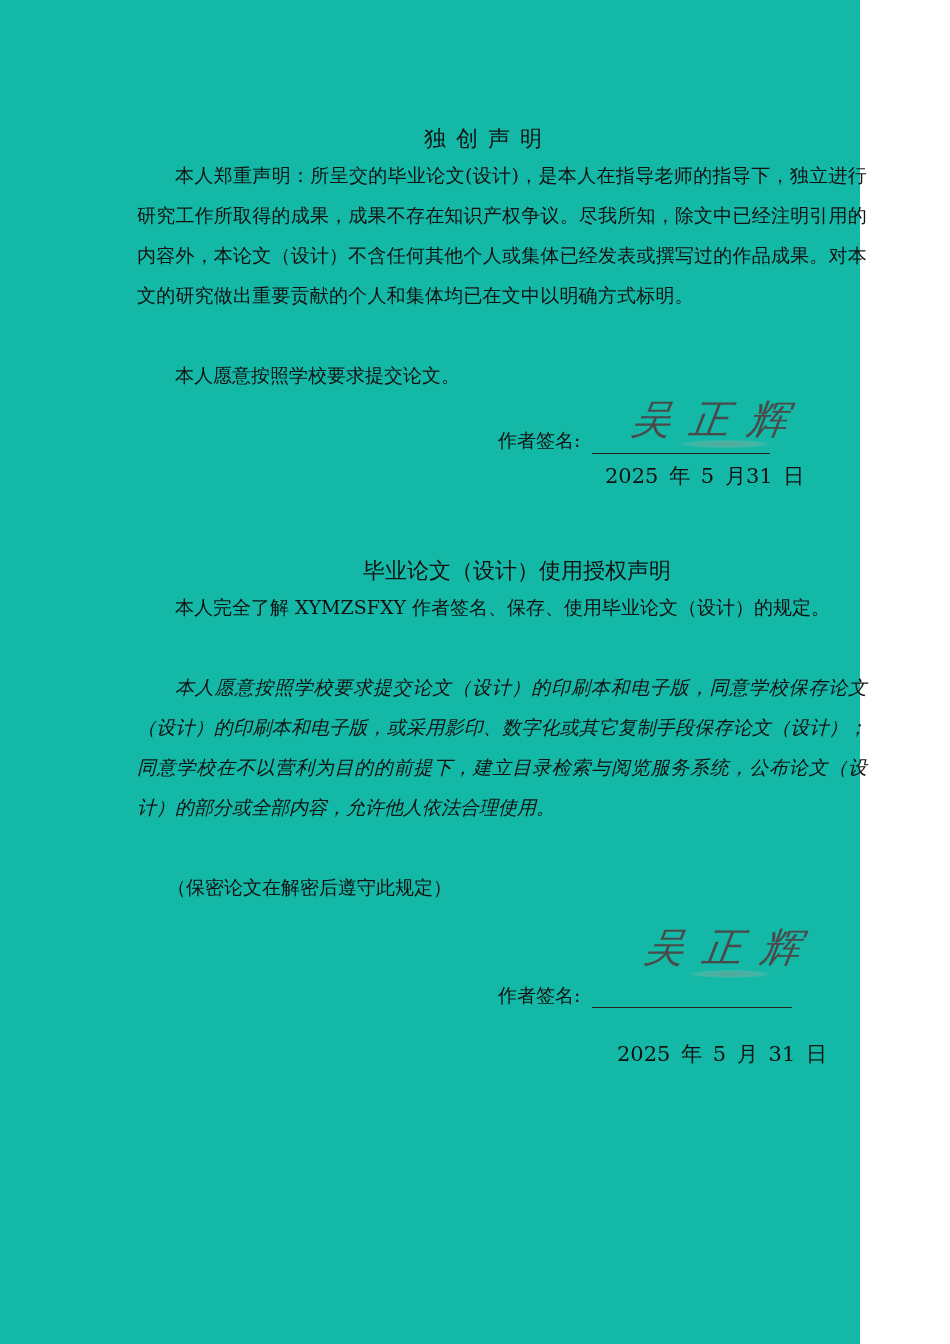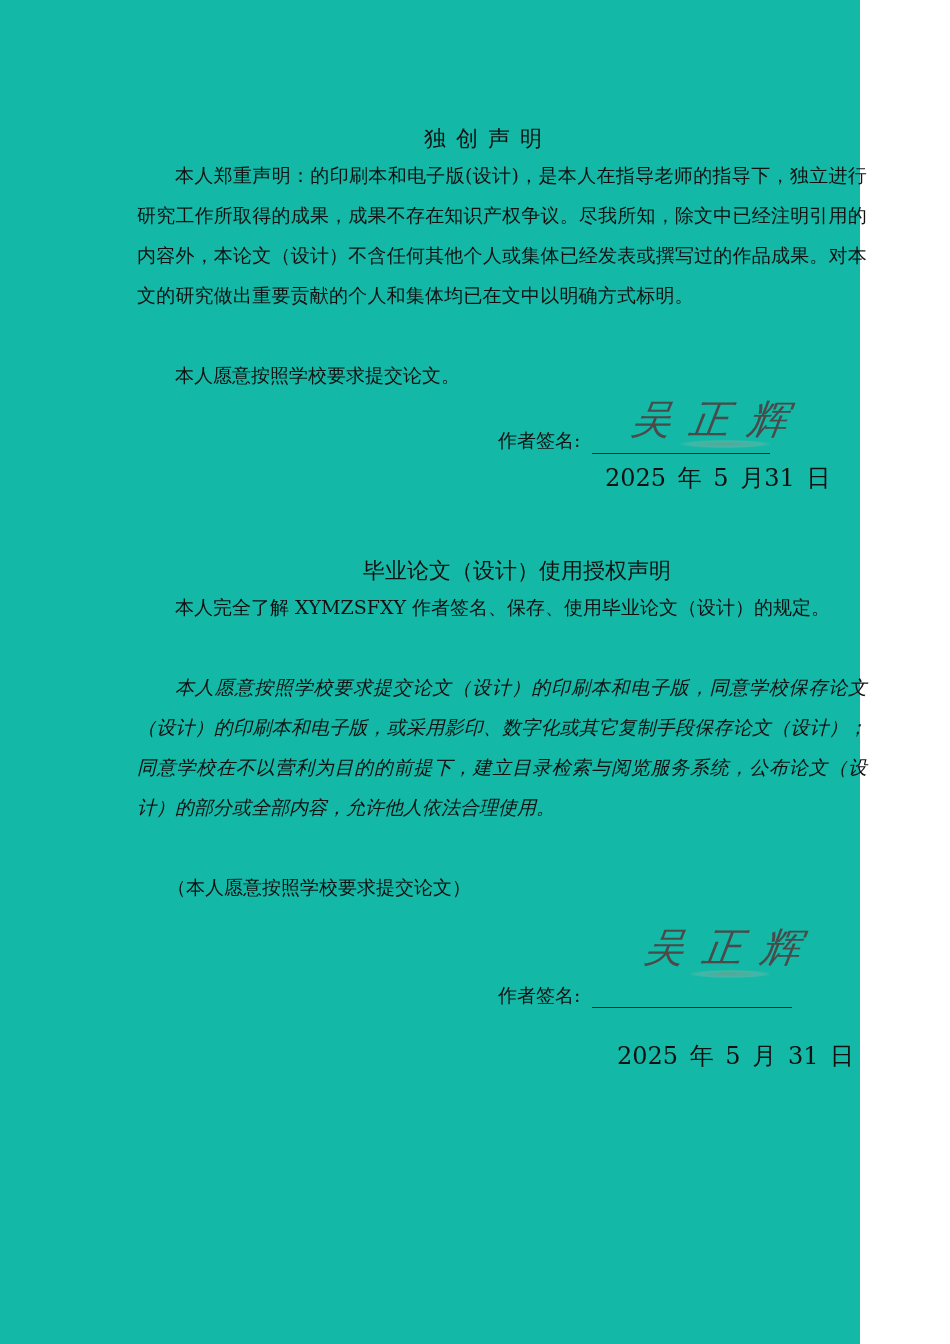--- a/index.html
+++ b/index.html
@@ -57,21 +57,21 @@
       white-space: nowrap;
     }
     .sig-line {
       position: absolute;
       height: 0;
       border-bottom: 1.5px solid #222;
     }
     .date {
       position: absolute;
       white-space: nowrap;
-      font-size: 24px;
+      font-size: 21px;
       word-spacing: 4px;
     }
     .signature {
       position: absolute;
       font-family: "DejaVu Serif", "Liberation Serif", serif;
       font-size: 40px;
       font-style: italic;
       color: #4a4a4a;
       letter-spacing: 18px;
       transform: skewX(-8deg);
@@ -84,42 +84,42 @@
       background: radial-gradient(ellipse at center, rgba(150,145,135,0.55) 0%, rgba(190,185,175,0.25) 55%, rgba(255,255,255,0) 80%);
     }
   </style>
 </head>
 <body>
 
 <div class="page">
 
   <div class="title title-1">独创声明</div>
 
-  <div class="para p1 indent">本人郑重声明：的印刷本和电子版(设计)，是本人在指导老师的指导下，独立进行研究工作所取得的成果，成果不存在知识产权争议。尽我所知，除文中已经注明引用的内容外，本论文（设计）不含任何其他个人或集体已经发表或撰写过的作品成果。对本文的研究做出重要贡献的个人和集体均已在文中以明确方式标明。</div>
+  <div class="para p1 indent">本人郑重声明：所呈交的毕业论文(设计)，是本人在指导老师的指导下，独立进行研究工作所取得的成果，成果不存在知识产权争议。尽我所知，除文中已经注明引用的内容外，本论文（设计）不含任何其他个人或集体已经发表或撰写过的作品成果。对本文的研究做出重要贡献的个人和集体均已在文中以明确方式标明。</div>
   <div class="para p2 indent">本人愿意按照学校要求提交论文。</div>
 
   <div class="sig-block">
     <span class="signature" style="left:632px; top:392px;">吴正辉</span>
     <span class="smudge" style="left:680px; top:440px; width:90px;"></span>
     <span class="sig-label" style="left:498px; top:428px;">作者签名:</span>
     <span class="sig-line" style="left:592px; top:453px; width:178px;"></span>
     <div class="date" style="left:605px; top:462px;">
       <span>2025</span>
       <span>年</span>
       <span>5</span>
       <span>月</span><span>31</span>
       <span>日</span>
     </div>
   </div>
 
   <div class="title title-2">毕业论文（设计）使用授权声明</div>
 
   <div class="para p3 indent">本人完全了解 XYMZSFXY 作者签名、保存、使用毕业论文（设计）的规定。</div>
   <div class="para p4 indent">本人愿意按照学校要求提交论文（设计）的印刷本和电子版，同意学校保存论文（设计）的印刷本和电子版，或采用影印、数字化或其它复制手段保存论文（设计）；同意学校在不以营利为目的的前提下，建立目录检索与阅览服务系统，公布论文（设计）的部分或全部内容，允许他人依法合理使用。</div>
-  <div class="para p5 indent" style="text-indent:30px;">（本人愿意按照学校要求提交论文）</div>
+  <div class="para p5 indent" style="text-indent:30px;">（保密论文在解密后遵守此规定）</div>
 
   <div class="sig-block">
     <span class="signature" style="left:645px; top:920px;">吴正辉</span>
     <span class="smudge" style="left:690px; top:970px; width:80px;"></span>
     <span class="sig-label" style="left:498px; top:983px;">作者签名:</span>
     <span class="sig-line" style="left:592px; top:1007px; width:200px;"></span>
     <div class="date" style="left:617px; top:1040px;">
       <span>2025</span>
       <span>年</span>
       <span>5</span>

